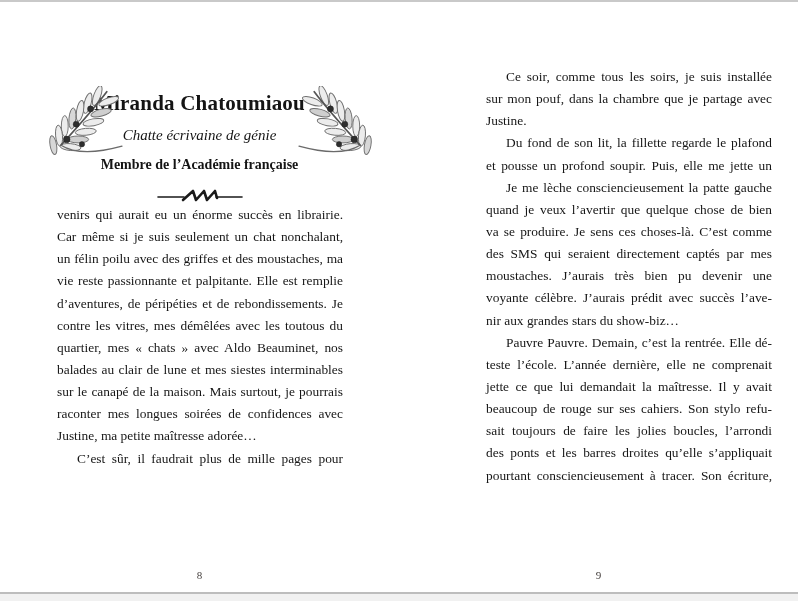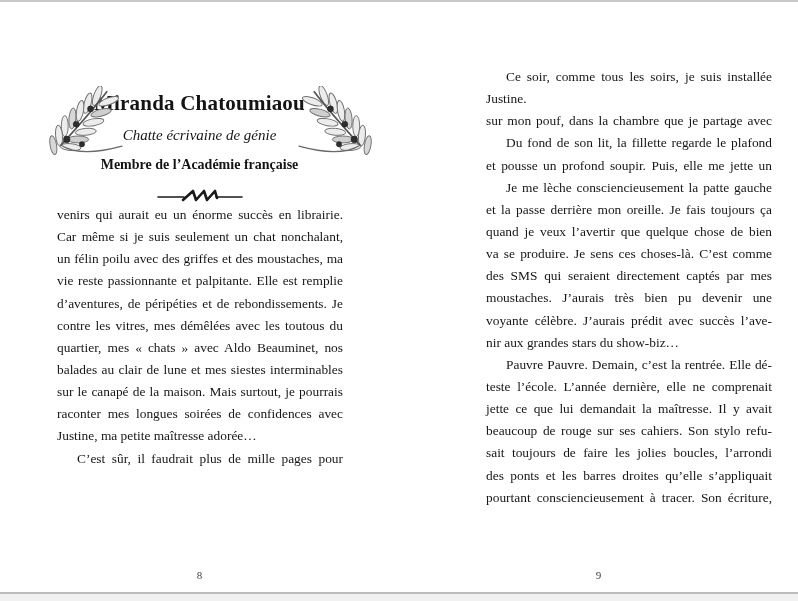--- a/index.html
+++ b/index.html
@@ -146,26 +146,25 @@
         <div class="line">Justine, ma petite maîtresse adorée…</div>
         <div class="line just ind">C’est sûr, il faudrait plus de mille pages pour</div>
       </div>
 
     <div class="pagenum">8</div>
   </div>
 
   <div class="page">
     <div class="textcol textcol-right">
         <div class="line just ind">Ce soir, comme tous les soirs, je suis installée</div>
+        <div class="line just">sur mon pouf, dans la chambre que je partage avec</div>
         <div class="line">Justine.</div>
-        <div class="line just">sur mon pouf, dans la chambre que je partage avec</div>
         <div class="line just ind">Du fond de son lit, la fillette regarde le plafond</div>
         <div class="line just">et pousse un profond soupir. Puis, elle me jette un</div>
         <div class="line just ind">Je me lèche consciencieusement la patte gauche</div>
-        <div class="line just">et la passe derrière mon oreille. Je fais toujours ça</div>
         <div class="line just">quand je veux l’avertir que quelque chose de bien</div>
         <div class="line just">va se produire. Je sens ces choses-là. C’est comme</div>
         <div class="line just">des SMS qui seraient directement captés par mes</div>
         <div class="line just">moustaches. J’aurais très bien pu devenir une</div>
         <div class="line just">voyante célèbre. J’aurais prédit avec succès l’ave-</div>
         <div class="line">nir aux grandes stars du show-biz…</div>
         <div class="line just ind">Pauvre Pauvre. Demain, c’est la rentrée. Elle dé-</div>
         <div class="line just">teste l’école. L’année dernière, elle ne comprenait</div>
         <div class="line just">jette ce que lui demandait la maîtresse. Il y avait</div>
         <div class="line just">beaucoup de rouge sur ses cahiers. Son stylo refu-</div>

